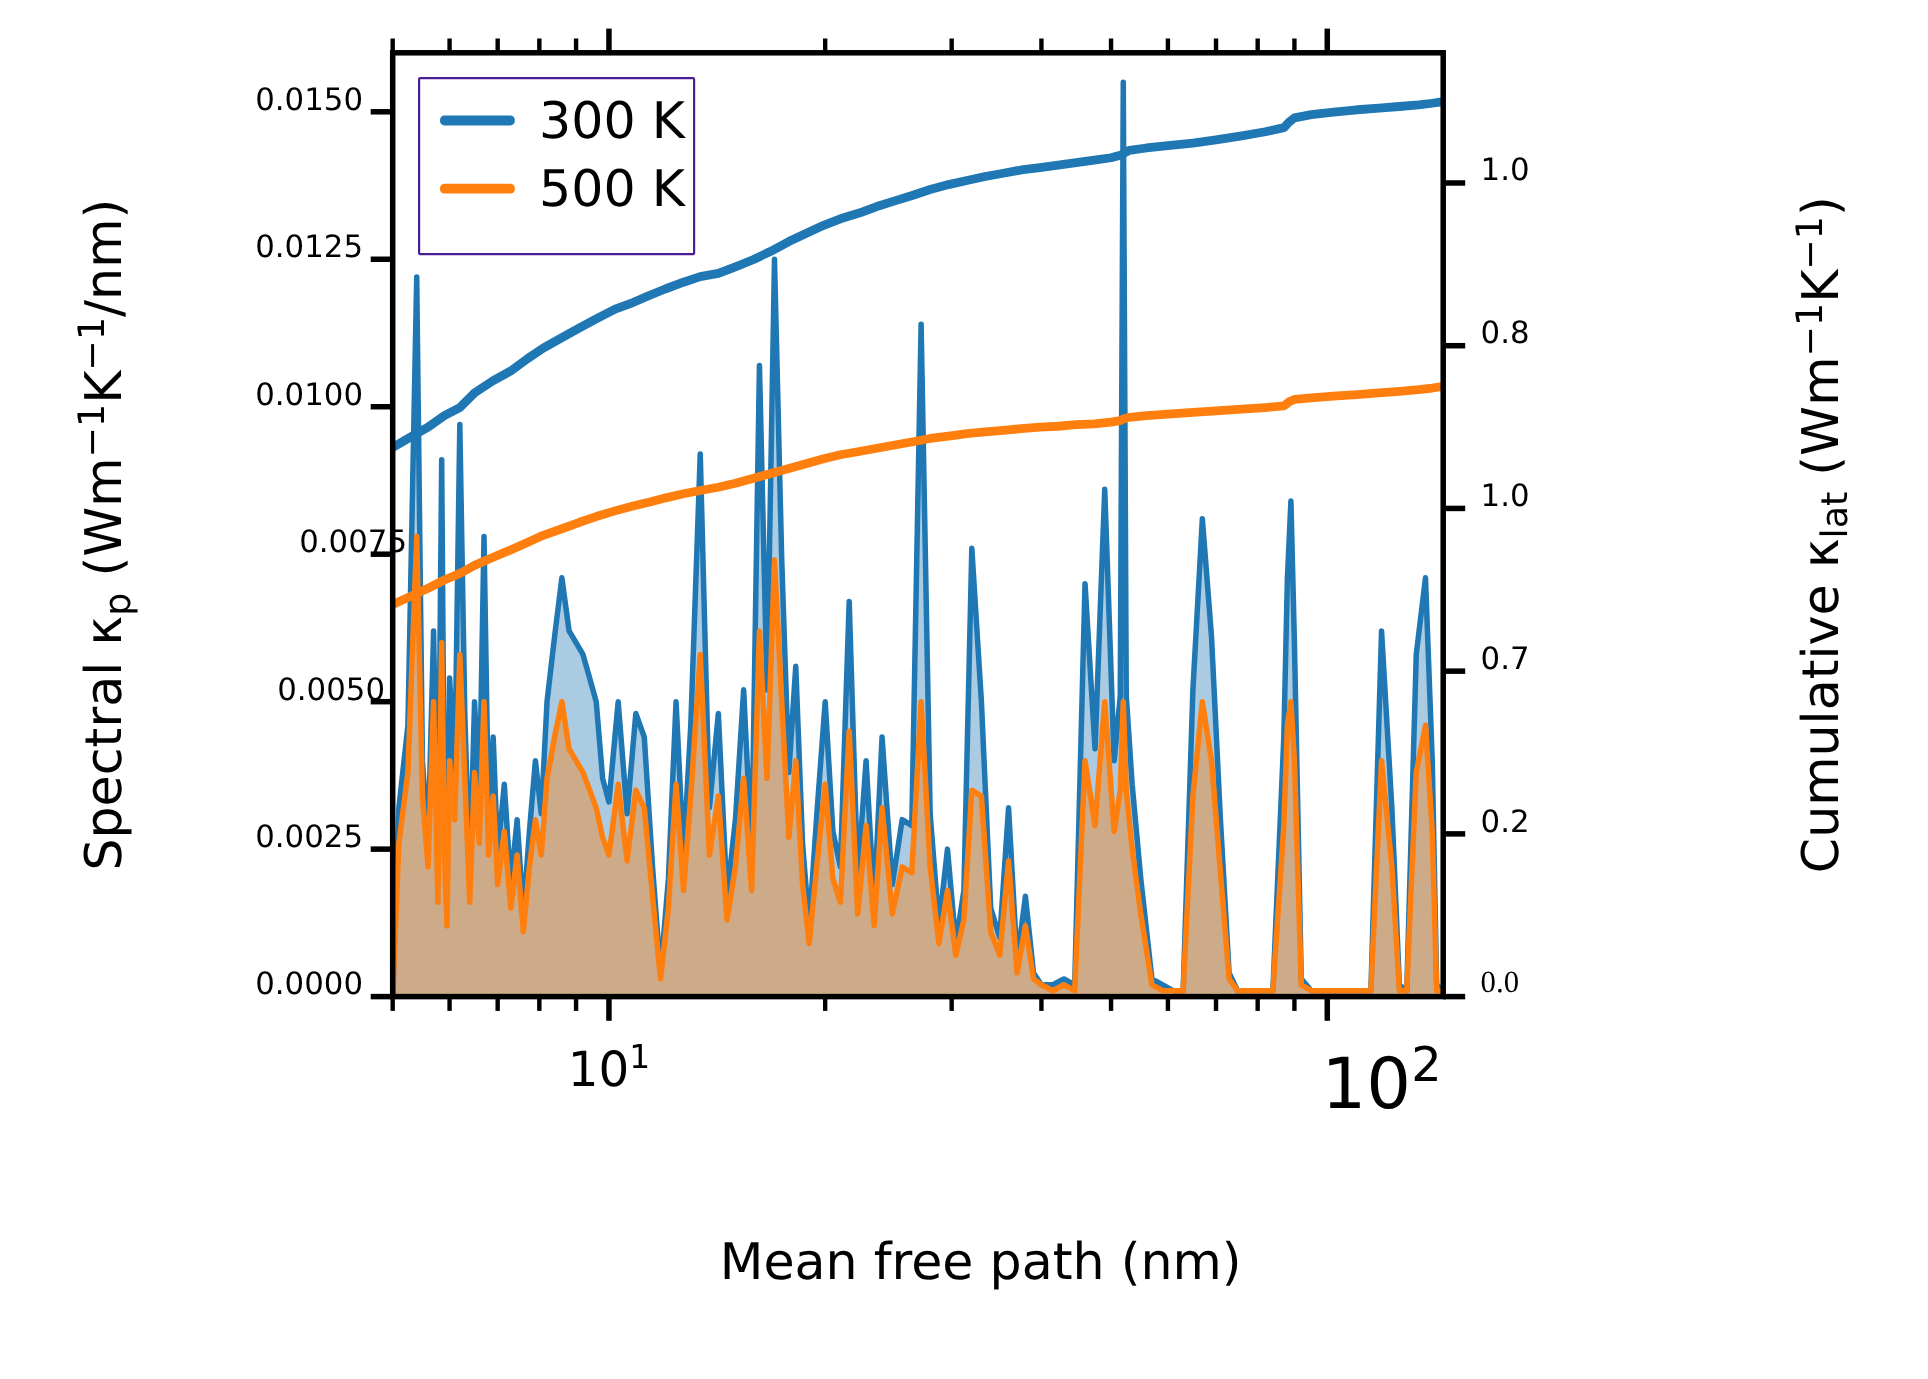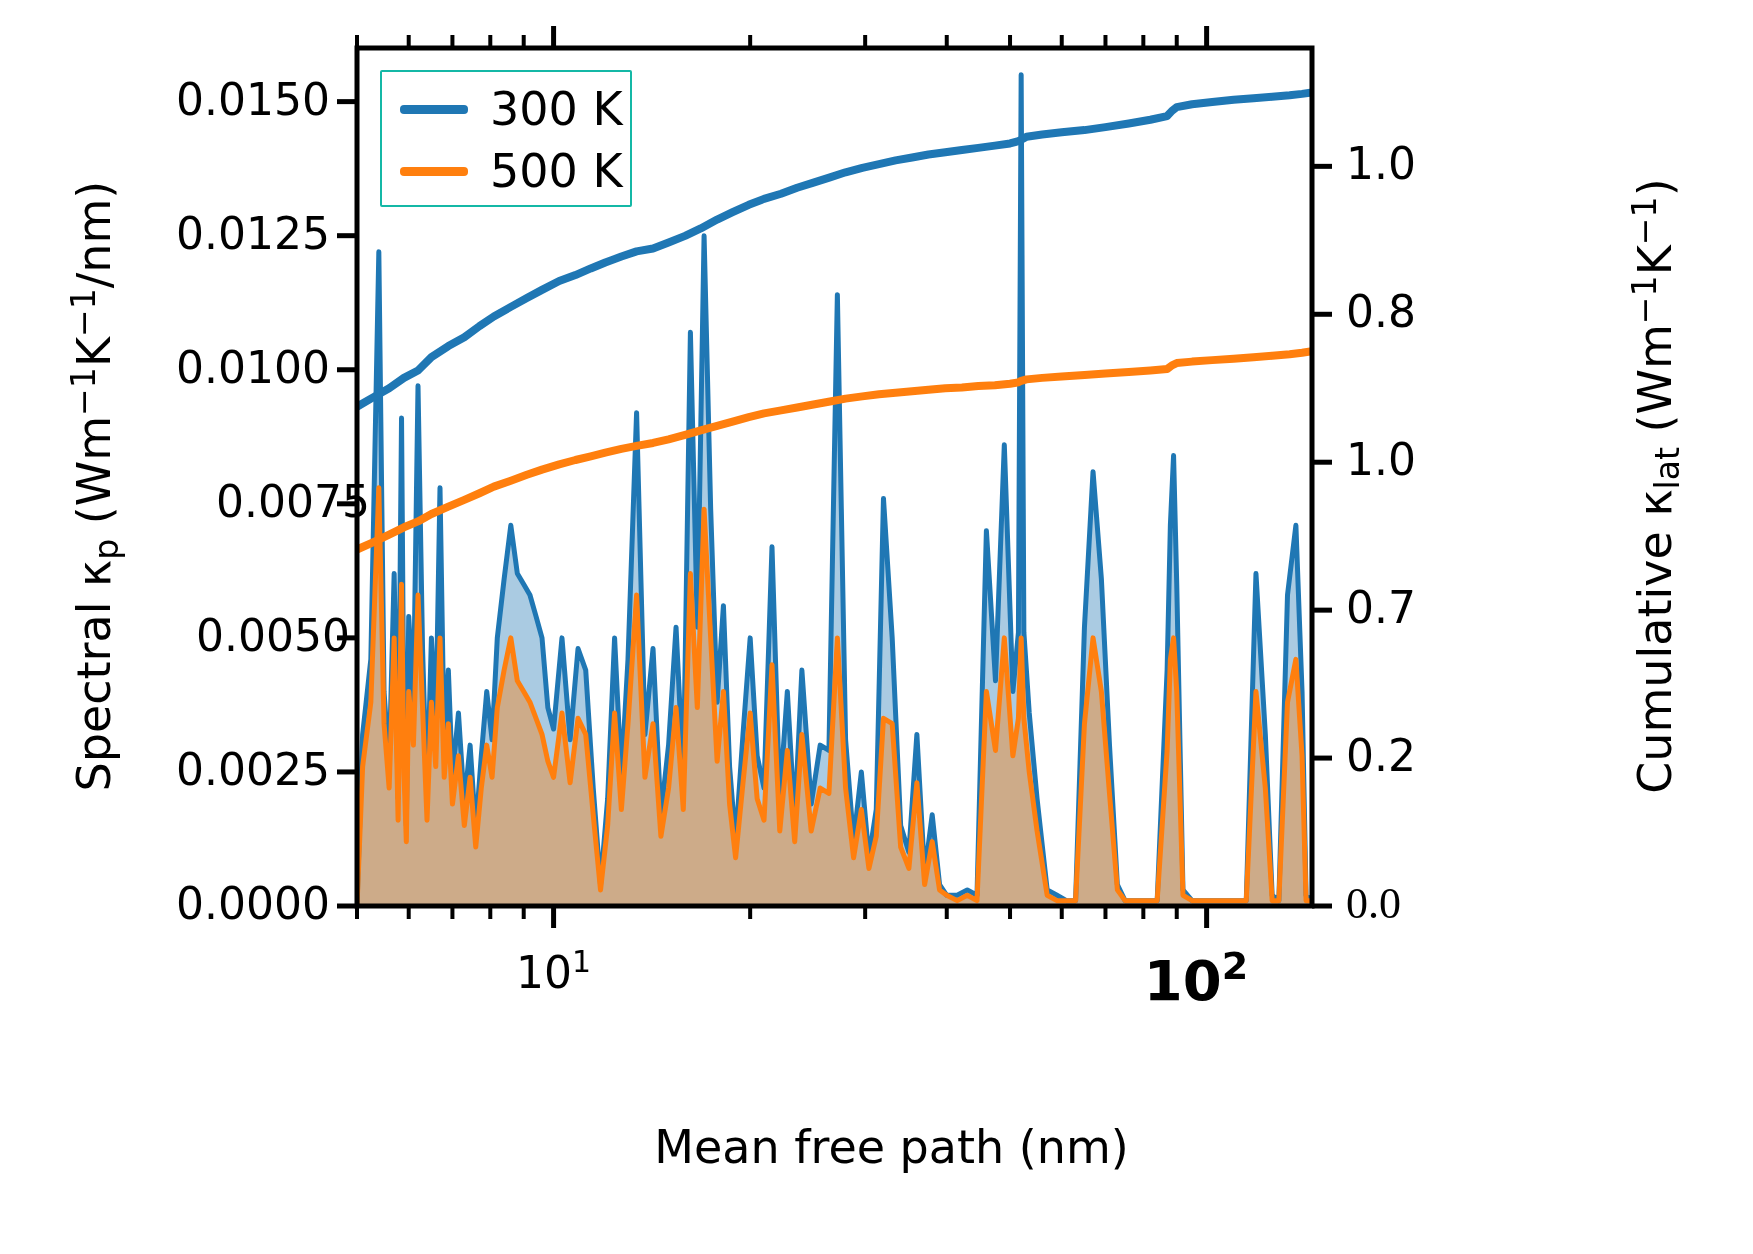--- a/index.html
+++ b/index.html
@@ -55,35 +55,35 @@
     top: 455px;
     width: 880px;
     text-align: center;
     transform: rotate(-90deg);
   }
   .sub { font-size: 0.72em; vertical-align: -0.25em; }
   .sup { font-size: 0.72em; vertical-align: 0.45em; }
   .tick-label {
     position: absolute;
     font-family: "DejaVu Sans", sans-serif;
-    font-size: 44px;
+    font-size: 28px;
     color: #000000;
     white-space: nowrap;
   }
   .ytick-left { text-align: right; }
   .ytick-right { text-align: left; }
   .xtick { text-align: center; }
   #legend-box {
     position: absolute;
     left: 380px;
     top: 70px;
     width: 252px;
-    height: 137px;
+    height: 162px;
     background: #ffffff;
-    border: 2px solid #14b8a6;
+    border: 2px solid #4c1d95;
     border-radius: 2px;
     box-sizing: border-box;
     padding: 0;
     text-align: right;
   }
   .legend-row {
     position: absolute;
     left: 0;
     width: 100%;
     height: 62px;
@@ -193,21 +193,21 @@
       <div class="tick-label ytick-right" style="left: 1346px; width: 200px; top: 878px; font-family: Liberation Serif, serif;">0.0</div>
       <div class="tick-label ytick-right" style="left: 1346px; width: 200px; top: 730.069px;">0.2</div>
       <div class="tick-label ytick-right" style="left: 1346px; width: 200px; top: 582.138px;">0.7</div>
       <div class="tick-label ytick-right" style="left: 1346px; width: 200px; top: 434.207px;">1.0</div>
       <div class="tick-label ytick-right" style="left: 1346px; width: 200px; top: 286.276px;">0.8</div>
       <div class="tick-label ytick-right" style="left: 1346px; width: 200px; top: 138.345px;">1.0</div>
     </div>
 
   <div id="xt">
       <div class="tick-label xtick" style="left: 433.584px; width: 240px; top: 944px; font-size: 44px;"><span>10</span><span class="sup" style="font-size: 0.68em; vertical-align: 0.55em;">1</span></div>
-      <div class="tick-label xtick" style="left: 1076px; width: 240px; top: 944px; font-size: 56px; font-weight: bold;"><span>10</span><span class="sup" style="font-size: 0.68em; vertical-align: 0.55em;">2</span></div>
+      <div class="tick-label xtick" style="left: 1136px; width: 240px; top: 944px; font-size: 64px;"><span>10</span><span class="sup" style="font-size: 0.68em; vertical-align: 0.55em;">2</span></div>
     </div>
 
   <div class="axis-label" id="ylabel-left">
     <span>Spectral κ</span><span class="sub">p</span><span> (Wm</span><span class="sup">−1</span><span>K</span><span class="sup">−1</span><span>/nm)</span>
   </div>
 
   <div class="axis-label" id="ylabel-right">
     <span>Cumulative κ</span><span class="sub">lat</span><span> (Wm</span><span class="sup">−1</span><span>K</span><span class="sup">−1</span><span>)</span>
   </div>
 

